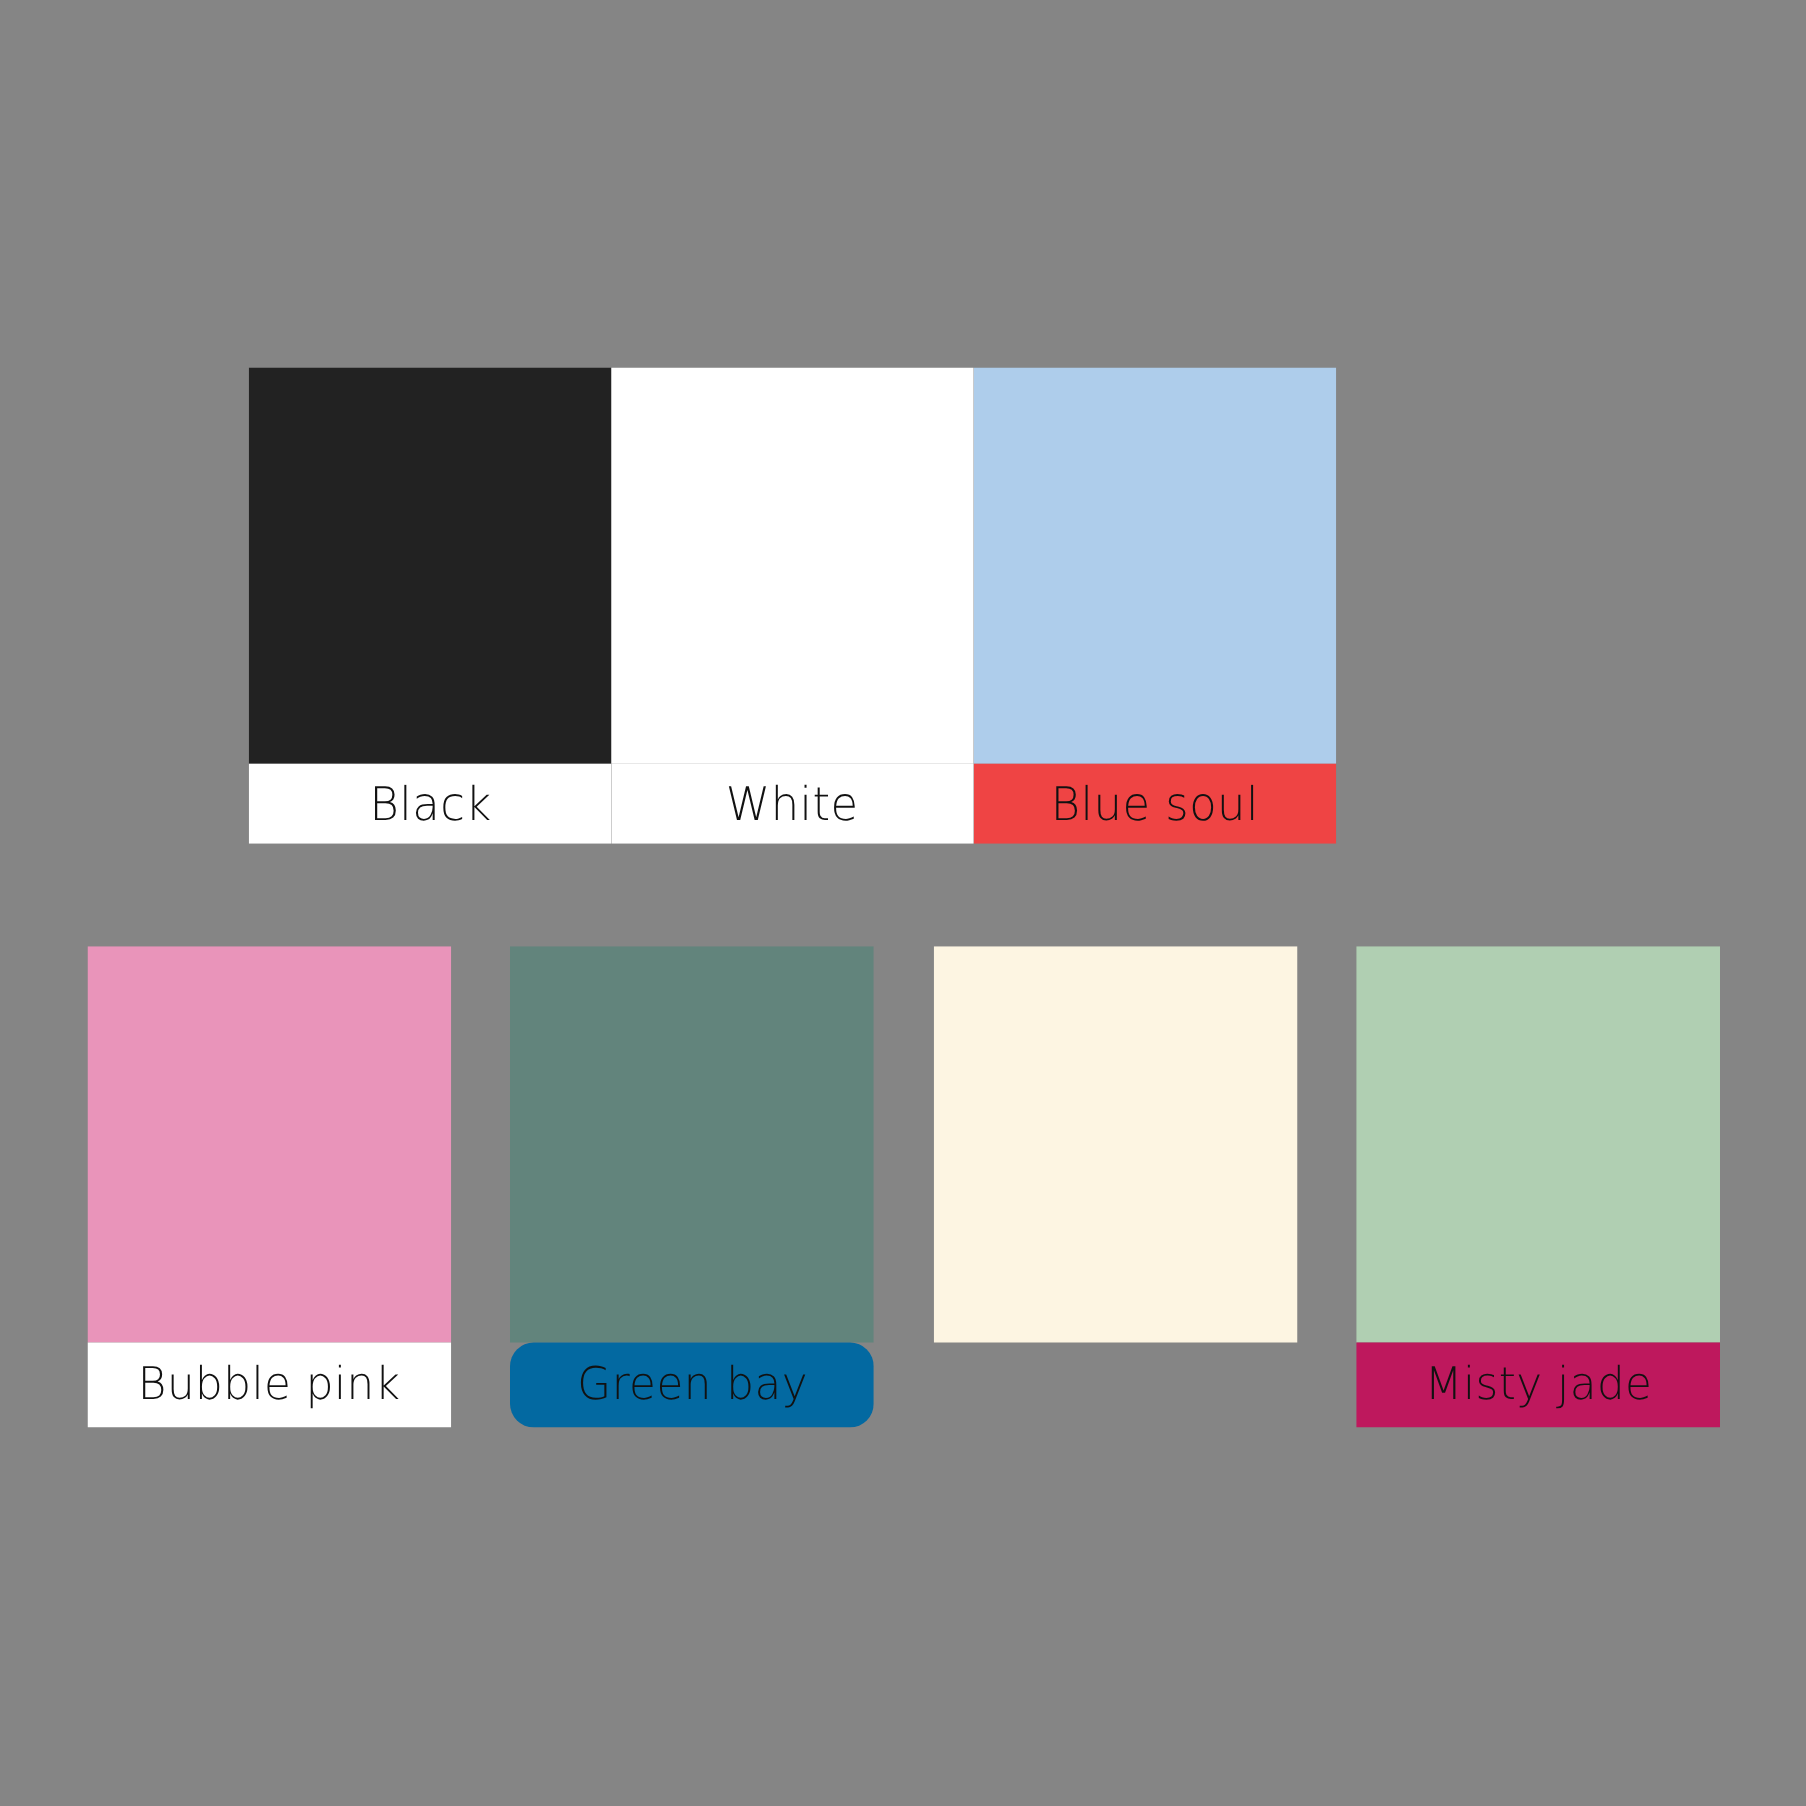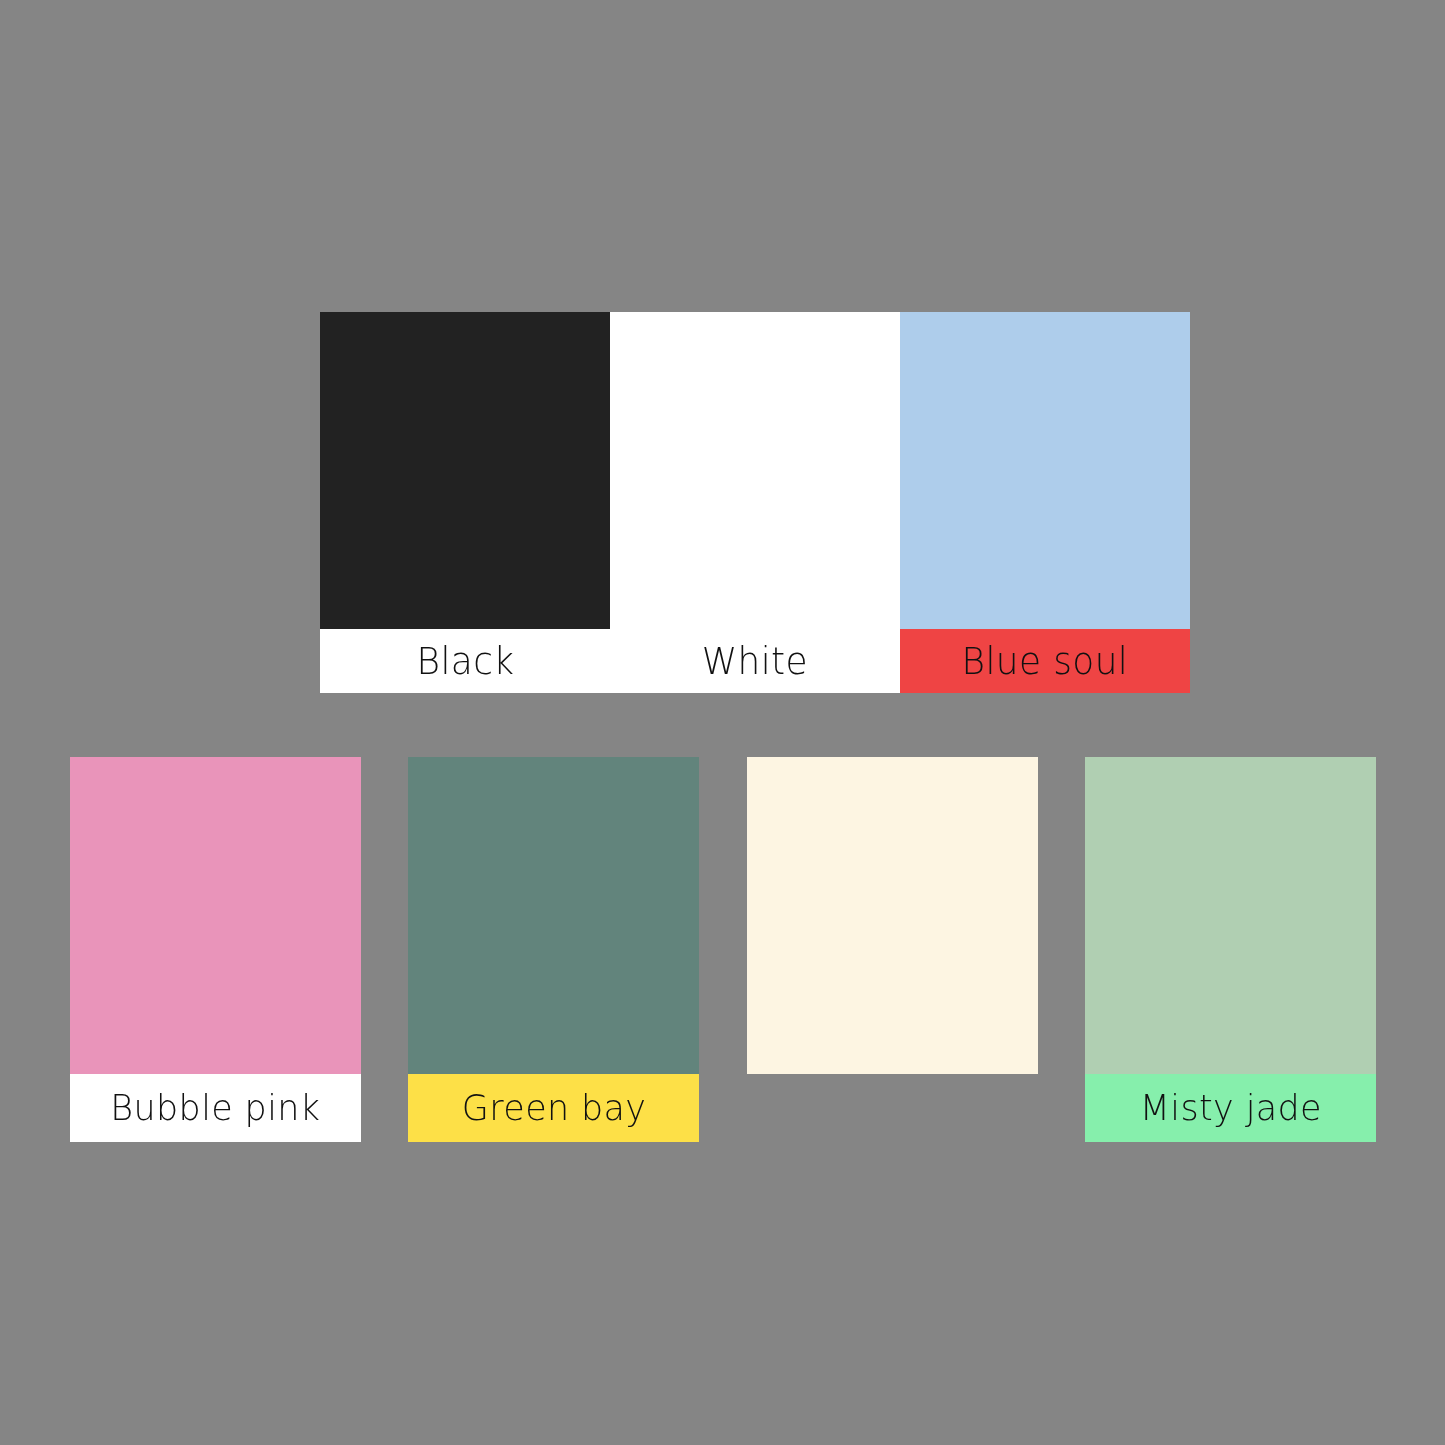--- a/index.html
+++ b/index.html
@@ -24,24 +24,24 @@
 
   .swatch-row {
     position: absolute;
     display: flex;
     box-sizing: border-box;
   }
 
   
   #swatch-row-top {
     left: 199px;
-    top: 312px;
+    top: 294px;
     width: 1112px;
     height: 381px;
-    justify-content: center;
+    justify-content: flex-start;
   }
 
   
   #swatch-row-bottom {
     left: 70px;
     top: 757px;
     width: 1306px;
     height: 385px;
     justify-content: space-between;
     gap: 24px;
@@ -126,31 +126,31 @@
 
     <div class="swatch-card">
       <div class="swatch-color" style="background: rgb(233, 148, 186);"></div>
       <div class="swatch-label-strip" style="background: rgb(255, 255, 255);">
         <span class="swatch-label" style="color: rgb(17, 17, 17);">Bubble pink</span>
       </div>
     </div>
 
     <div class="swatch-card">
       <div class="swatch-color" style="background: rgb(98, 132, 124);"></div>
-      <div class="swatch-label-strip" style="background: #fde047;">
+      <div class="swatch-label-strip" style="background: #0369a1; border-radius: 19px;">
         <span class="swatch-label" style="color: rgb(17, 17, 17);">Green bay</span>
       </div>
     </div>
 
     <div class="swatch-card">
       <div class="swatch-color" style="background: rgb(253, 245, 226);"></div>
     </div>
 
     <div class="swatch-card">
       <div class="swatch-color" style="background: rgb(176, 207, 178);"></div>
-      <div class="swatch-label-strip" style="background: #86efac;">
+      <div class="swatch-label-strip" style="background: #be185d;">
         <span class="swatch-label" style="color: rgb(17, 17, 17);">Misty jade</span>
       </div>
     </div>
 
   </div>
 
 </div>
 
 </body></html>

